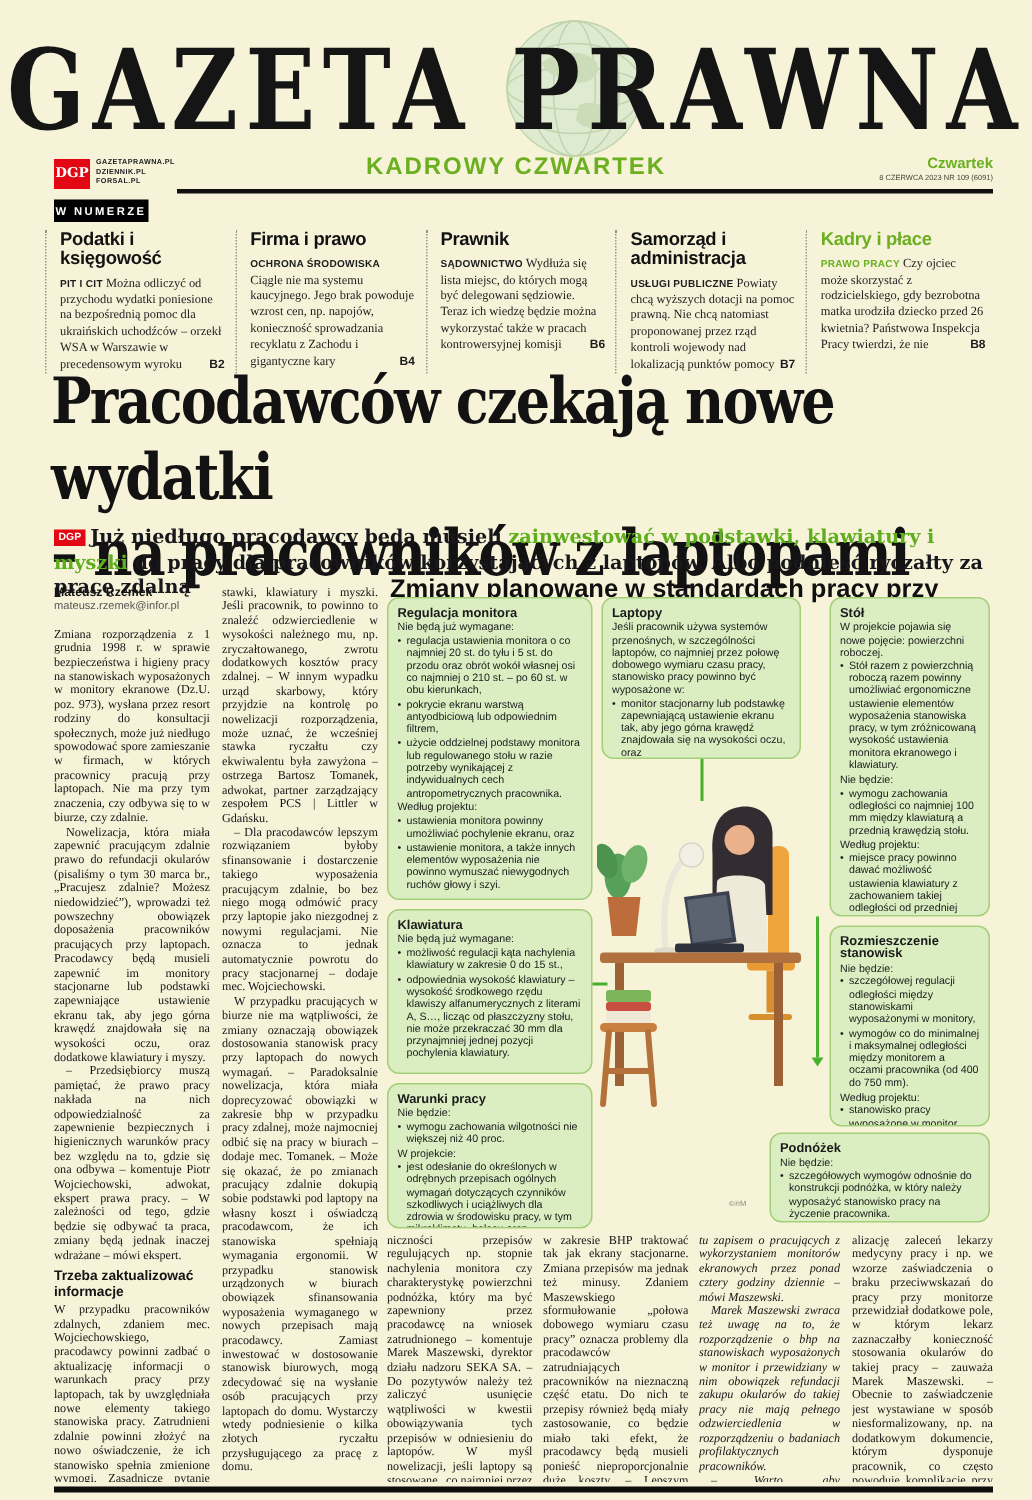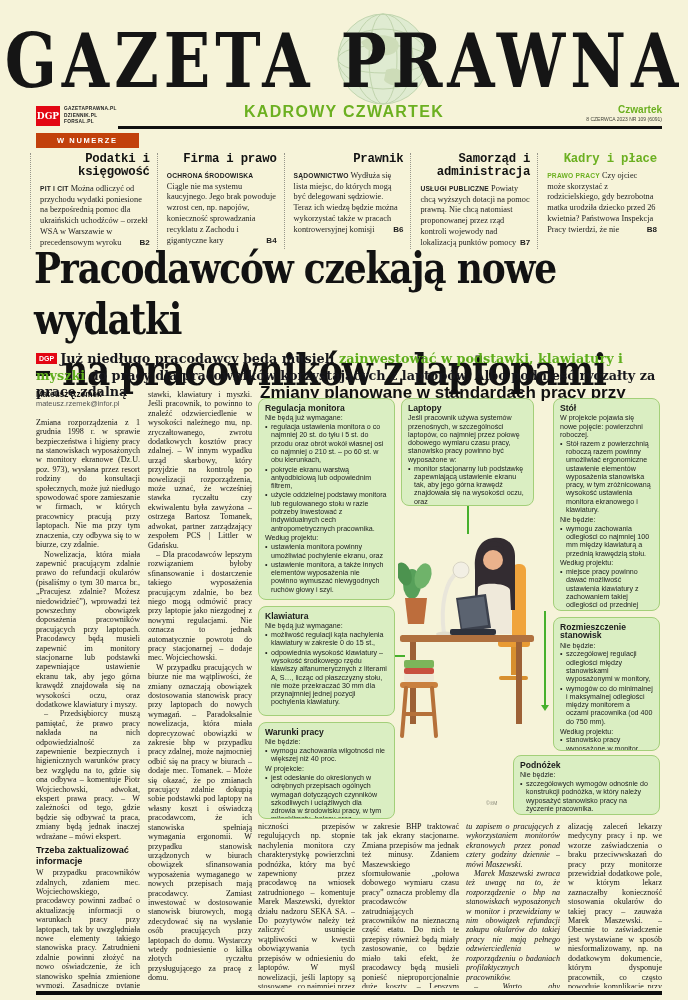--- a/index.html
+++ b/index.html
@@ -15,28 +15,28 @@
       letter-spacing:1.3px;color:#6cb021;}
   .logo-row{position:absolute;left:36px;top:106px;display:flex;align-items:flex-start;}
   .dgp-badge{width:24px;height:20px;background:#e30613;color:#fff;text-align:center;
       font-family:"DejaVu Serif",serif;font-weight:700;font-size:9px;line-height:20px;}
   .site-list{margin-left:4px;font-family:"Liberation Sans",sans-serif;font-weight:700;
       font-size:4.8px;line-height:6.6px;color:#222;letter-spacing:.3px;}
   .day-block{position:absolute;right:26px;top:104px;text-align:right;}
   .day-name{font-family:"Liberation Sans",sans-serif;font-weight:700;font-size:10px;color:#6cb021;}
   .date-line{font-family:"Liberation Sans",sans-serif;font-size:5px;color:#44443a;margin-top:1px;}
   .masthead-rule{position:absolute;left:118px;top:126px;width:544px;height:3px;background:#101010;}
-  .w-numerze{position:absolute;left:36px;top:133px;background:#c2410c;color:#fff;
+  .w-numerze{position:absolute;left:36px;top:133px;background:#000000;color:#fff;
       font-family:"Liberation Sans",sans-serif;font-weight:700;font-size:7.5px;
-      letter-spacing:1.6px;padding:3px 21px;}
+      letter-spacing:1.6px;padding:3px 1px;}
   
   .sections{position:absolute;left:30px;top:153px;width:634px;display:flex;}
   .section{flex:1;padding:0 7px 0 9px;border-left:1px dotted #97968a;min-height:74px;}
-  .section h3{margin:0 0 5px;font-family:Liberation Mono, monospace;font-weight:700;
-      font-size:12.3px;line-height:1.05;letter-spacing:-.2px;color:#121212;text-align:right;}
+  .section h3{margin:0 0 5px;font-family:Liberation Sans, sans-serif;font-weight:700;
+      font-size:12.3px;line-height:1.05;letter-spacing:-.2px;color:#121212;}
   .section .teaser{margin:0;font-size:8.3px;line-height:1.3;text-align:left;color:#1d1d1d;}
   .kicker{font-family:"Liberation Sans",sans-serif;font-weight:700;font-size:6.7px;letter-spacing:.2px;}
   .pageref{float:right;font-family:"Liberation Sans",sans-serif;font-weight:700;font-size:8px;}
   .green-section h3,.green-section .kicker{color:#6cb021;}
   
   .headline{position:absolute;left:34px;top:243px;width:632px;margin:0;
       font-family:"DejaVu Serif",serif;font-weight:600;font-size:36px;line-height:43px;
       letter-spacing:-1.2px;color:#121212;transform:scaleY(1.18);transform-origin:top left;}
   .lead{position:absolute;left:36px;top:351px;width:626px;
       font-family:"DejaVu Serif",serif;font-weight:600;font-size:12.8px;line-height:16.5px;color:#17171c;}
@@ -174,21 +174,21 @@
 
   <section class="infographic">
     <h2 class="ig-title">Zmiany planowane w standardach pracy przy monitorach</h2>
 
     <div class="ig-box" style="left:0;top:15px;width:137px;height:202px;">
       <h4>Regulacja monitora</h4>
       <p class="lead-in">Nie będą już wymagane:</p>
       <ul>
         <li>regulacja ustawienia monitora o co najmniej 20 st. do tyłu i 5 st. do przodu oraz obrót wokół własnej osi co najmniej o 210 st. – po 60 st. w obu kierunkach,</li>
         <li>pokrycie ekranu warstwą antyodbiciową lub odpowiednim filtrem,</li>
-        <li>użycie oddzielnej podstawy monitora lub regulowanego stołu w razie potrzeby inwestować z indywidualnych cech antropometrycznych pracownika.</li>
+        <li>użycie oddzielnej podstawy monitora lub regulowanego stołu w razie potrzeby wynikającej z indywidualnych cech antropometrycznych pracownika.</li>
       </ul>
       <p class="lead-in">Według projektu:</p>
       <ul>
         <li>ustawienia monitora powinny umożliwiać pochylenie ekranu, oraz</li>
         <li>ustawienie monitora, a także innych elementów wyposażenia nie powinno wymuszać niewygodnych ruchów głowy i szyi.</li>
       </ul>
     </div>
 
     <div class="ig-box" style="left:143px;top:15px;width:133px;height:108px;">
       <h4>Laptopy</h4>

